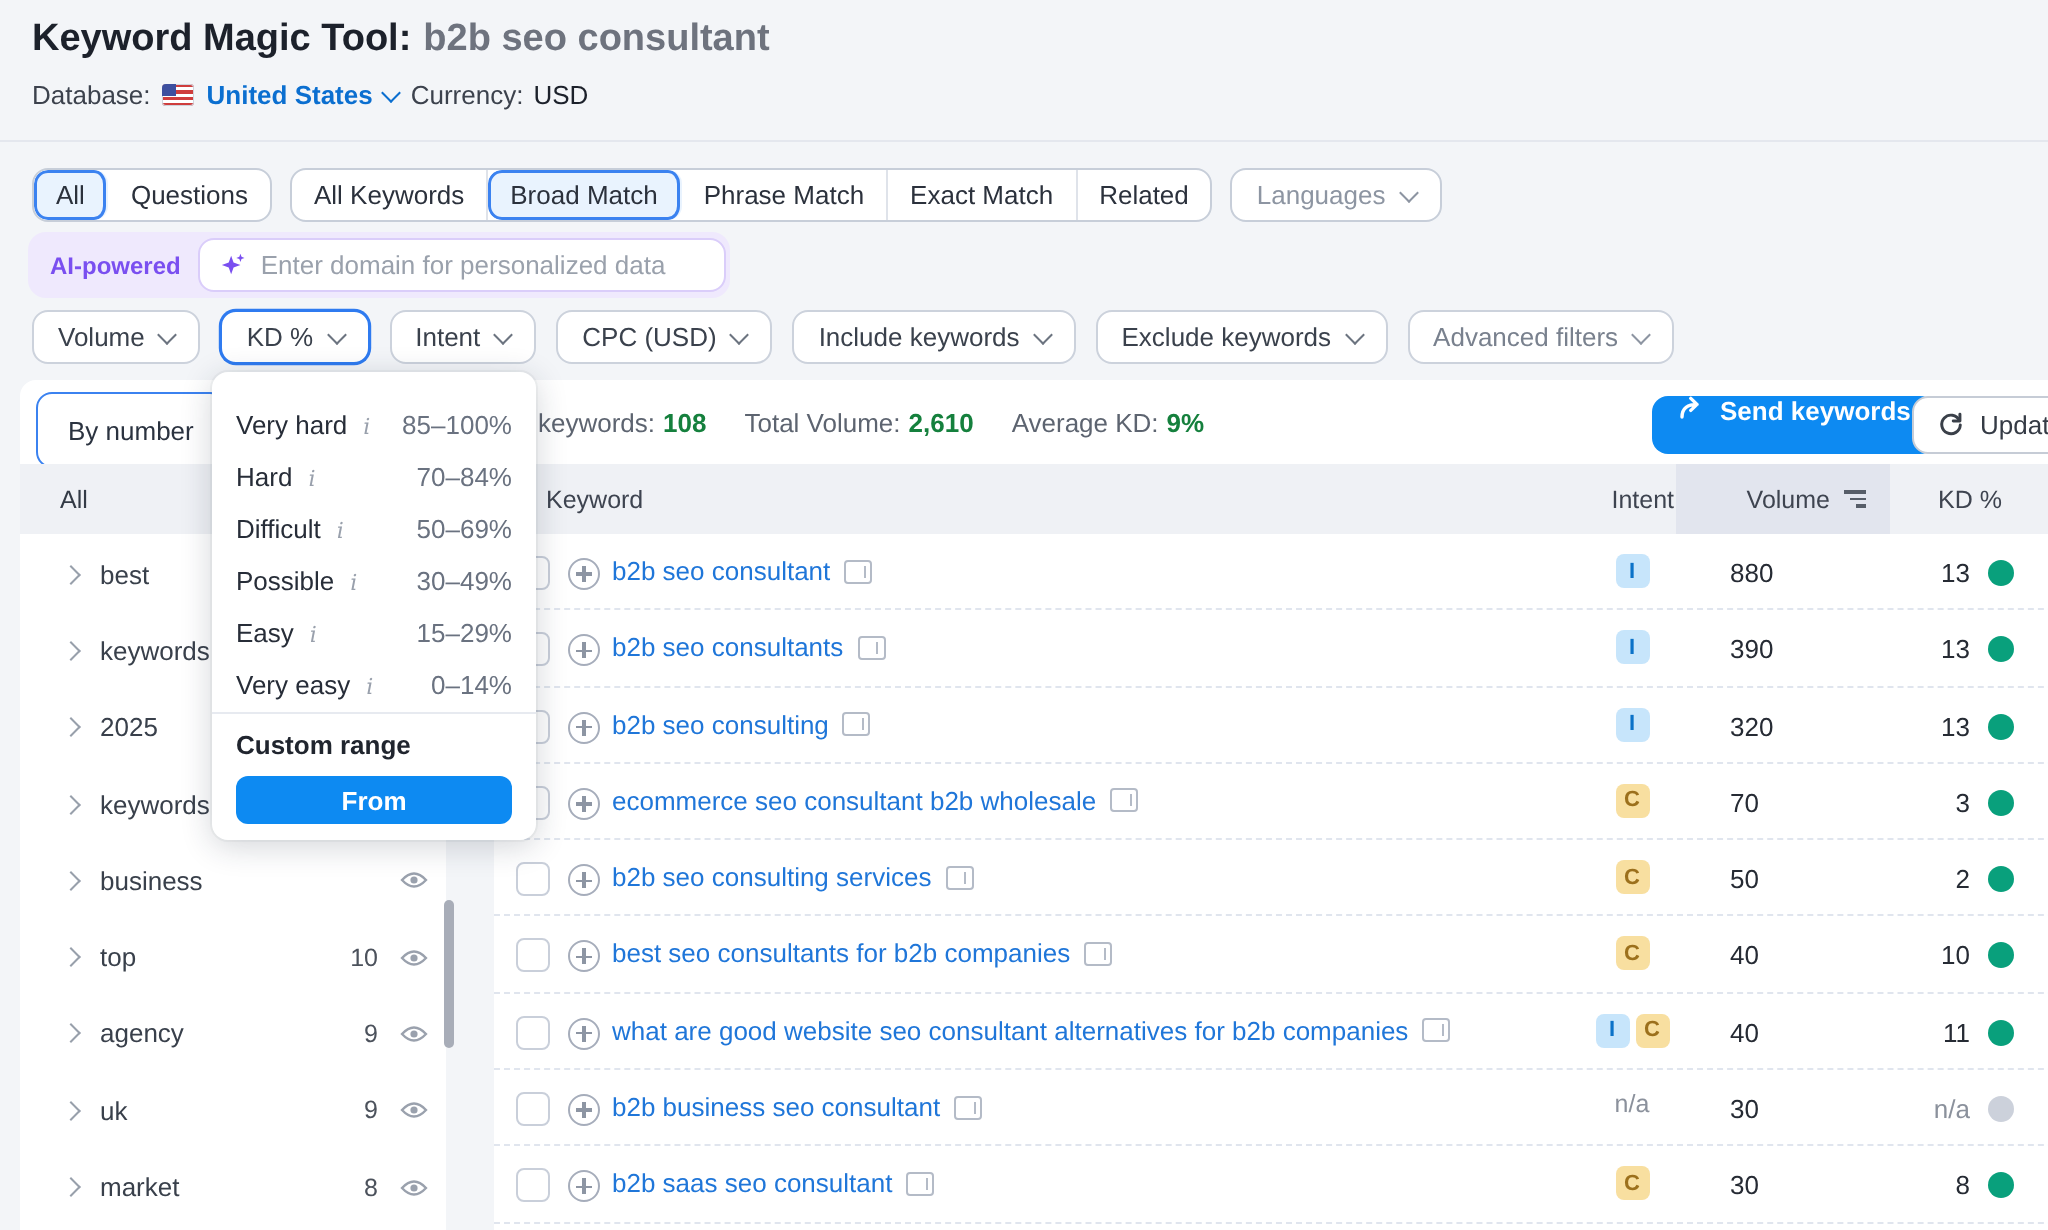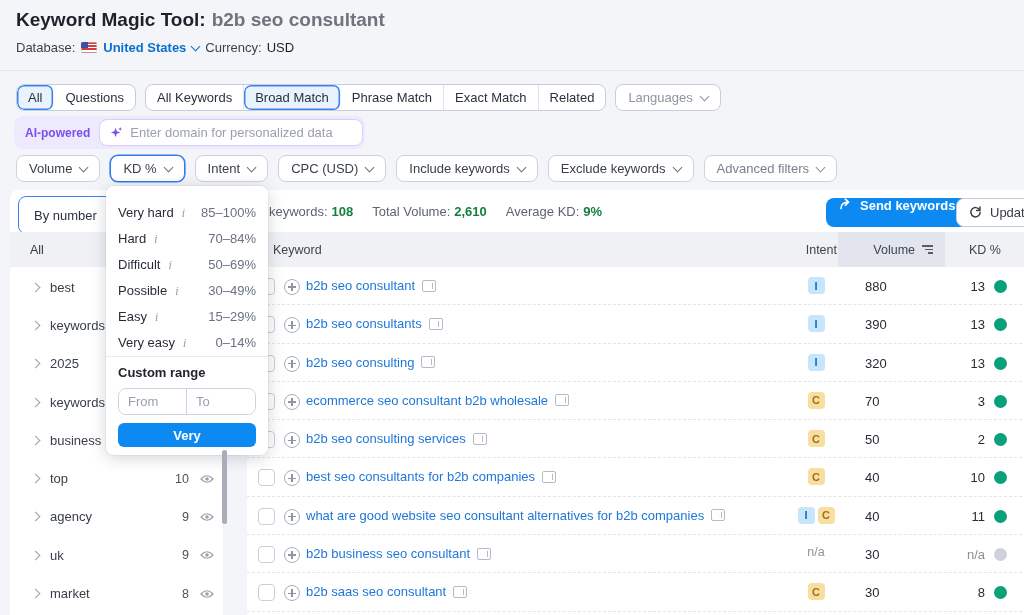--- a/index.html
+++ b/index.html
@@ -483,20 +483,16 @@
      <span class="kd-range">15–29%</span>
    </div>
         <div class="kd-opt">
      <span>Very easy</span>
      <span class="info-i">i</span>
      <span class="kd-range">0–14%</span>
    </div>
       </div>
     <div class="kd-divider"></div>
     <div class="custom-label">Custom range</div>
-    <div class="range-inputs">
-      <input type="text" placeholder="From" style="">
-      <input type="text" placeholder="To" style="">
-    </div>
-    <button class="apply-btn">Very</button>
+    <button class="apply-btn">From</button>
   </div>
 
 </div>
 
 </body></html>

